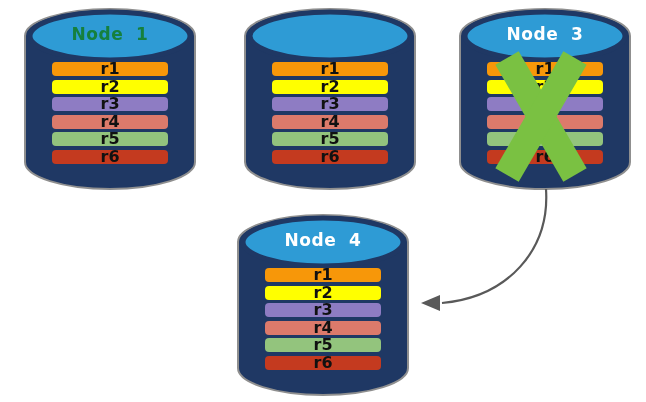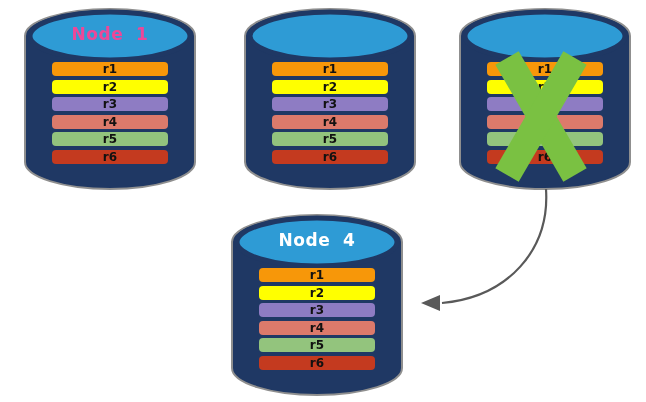--- a/index.html
+++ b/index.html
@@ -7,36 +7,36 @@
     position:relative;
     width:646px;height:402px;
     background:#ffffff;
     font-family:"DejaVu Sans","Liberation Sans",sans-serif;
     overflow:hidden;
   }
   .node{position:absolute;width:176px;height:186px;}
   .node-1{left:22px;top:5px;}
   .node-2{left:242px;top:5px;}
   .node-3{left:457px;top:5px;}
-  .node-4{left:229px;top:211px;}
+  .node-4{left:235px;top:211px;}
   .cyl{position:absolute;left:0;top:0;width:176px;height:186px;}
   .cyl .body{stroke-width:2px;}
   .cyl .top{stroke-width:5px;}
   .title{
     position:absolute;left:0;top:19px;width:100%;
     text-align:center;font-size:17px;font-weight:bold;
     white-space:pre;letter-spacing:0.5px;
   }
   .bars{
     position:absolute;left:30px;top:57px;width:116px;
     display:flex;flex-direction:column;gap:3.5px;
   }
   .bar{
     height:14px;border-radius:4px;
-    text-align:center;font-size:12px;font-weight:bold;
+    text-align:center;font-size:16px;font-weight:bold;
     line-height:14px;color:#111111;
   }
   .xmark{
     position:absolute;left:0;top:0;width:176px;height:186px;
     pointer-events:none;
   }
   .arrow-layer{
     position:absolute;left:0;top:0;width:646px;height:402px;
     pointer-events:none;
   }
@@ -44,21 +44,21 @@
 </head>
 <body>
 
 <div id="canvas">
 
   <div class="node node-1">
     <svg class="cyl" viewBox="0 0 176 186">
       <path class="body" d="M3,31 V157 A85,27 0 0 0 173,157 V31 A85,27 0 0 0 3,31 Z" fill="#1F3864" stroke="#8F8F8F"></path>
       <ellipse class="top" cx="88" cy="31" rx="80" ry="24" fill="#2E9BD5" stroke="#1F3864"></ellipse>
     </svg>
-    <div class="title" style="color: #ec4899;">Node  1</div>
+    <div class="title" style="color: #15803d;">Node  1</div>
     <div class="bars">
       <div class="bar" style="background-color: rgb(247, 151, 9);">r1</div>
       <div class="bar" style="background-color: rgb(255, 255, 0);">r2</div>
       <div class="bar" style="background-color: rgb(142, 124, 195);">r3</div>
       <div class="bar" style="background-color: rgb(220, 122, 107);">r4</div>
       <div class="bar" style="background-color: rgb(147, 196, 125);">r5</div>
       <div class="bar" style="background-color: rgb(196, 58, 31);">r6</div>
     </div>
   </div>
 
@@ -75,20 +75,21 @@
       <div class="bar" style="background-color: rgb(147, 196, 125);">r5</div>
       <div class="bar" style="background-color: rgb(196, 58, 31);">r6</div>
     </div>
   </div>
 
   <div class="node node-3">
     <svg class="cyl" viewBox="0 0 176 186">
       <path class="body" d="M3,31 V157 A85,27 0 0 0 173,157 V31 A85,27 0 0 0 3,31 Z" fill="#1F3864" stroke="#8F8F8F"></path>
       <ellipse class="top" cx="88" cy="31" rx="80" ry="24" fill="#2E9BD5" stroke="#1F3864"></ellipse>
     </svg>
+    <div class="title" style="color: rgb(255, 255, 255);">Node  3</div>
     <div class="bars">
       <div class="bar" style="background-color: rgb(247, 151, 9);">r1</div>
       <div class="bar" style="background-color: rgb(255, 255, 0);">r2</div>
       <div class="bar" style="background-color: rgb(142, 124, 195);">r3</div>
       <div class="bar" style="background-color: rgb(220, 122, 107);">r4</div>
       <div class="bar" style="background-color: rgb(147, 196, 125);">r5</div>
       <div class="bar" style="background-color: rgb(196, 58, 31);">r6</div>
     </div>
     <svg class="xmark" viewBox="0 0 176 186">
       <line x1="50" y1="53" x2="118" y2="170" stroke-width="27" stroke="#7AC142"></line>

